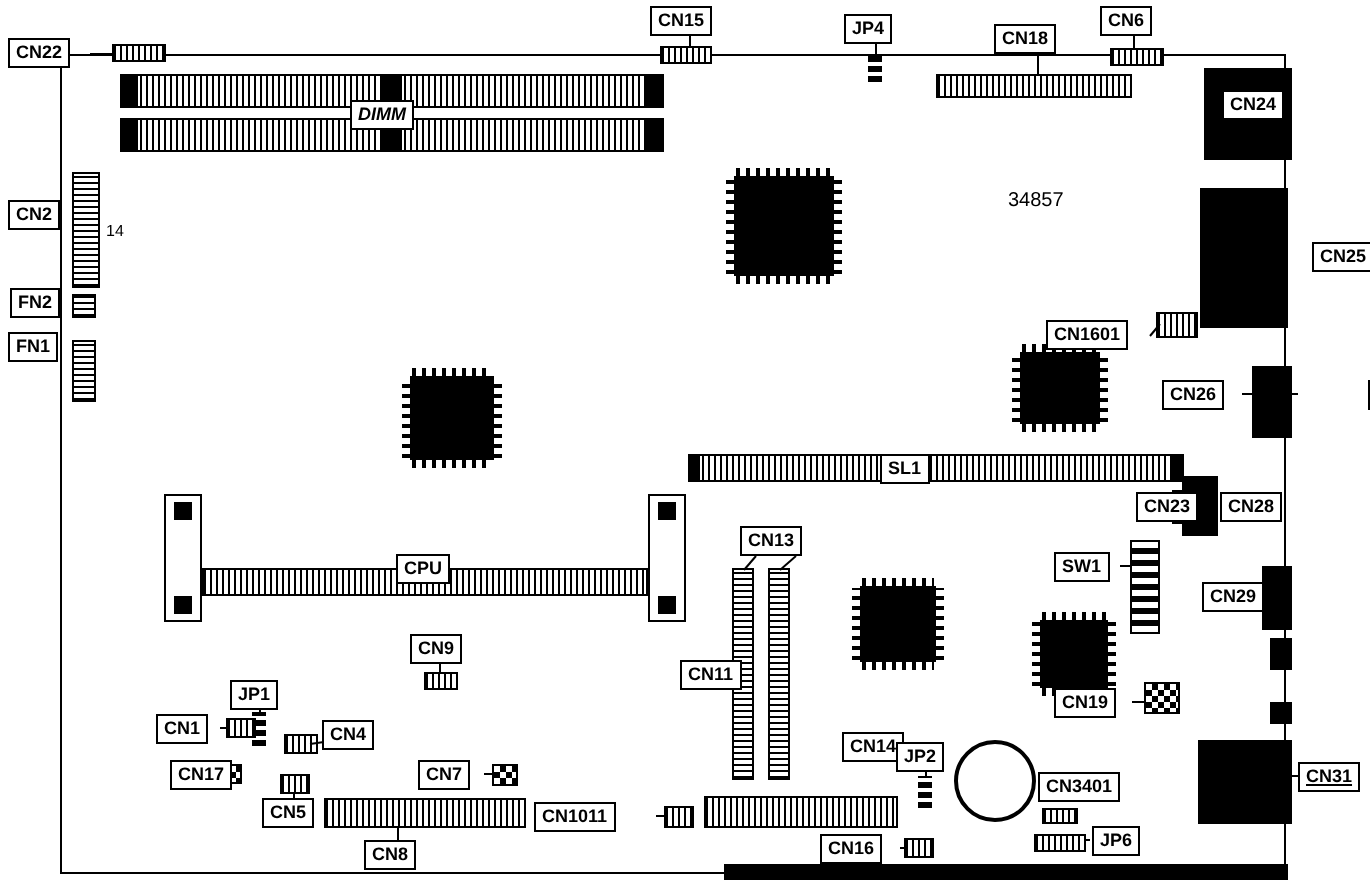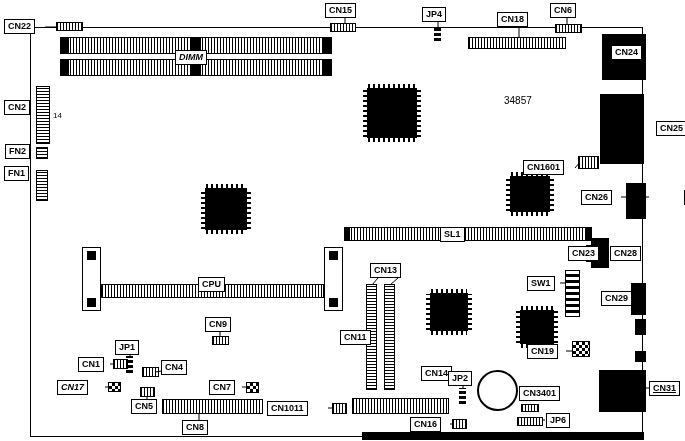--- a/index.html
+++ b/index.html
@@ -181,21 +181,21 @@
   <div class="label" style="left:527px;top:276px;">SW1</div>
   <div class="label" style="left:601px;top:291px;">CN29</div>
   <div class="label" style="left:370px;top:263px;">CN13</div>
   <div class="label" style="left:205px;top:317px;">CN9</div>
   <div class="label" style="left:325px;top:330px;margin-left:15px;">CN11</div>
   <div class="label" style="left:421px;top:330px;margin-top:36px;">CN14</div>
   <div class="label" style="left:527px;top:344px;">CN19</div>
   <div class="label" style="left:78px;top:357px;">CN1</div>
   <div class="label" style="left:115px;top:340px;">JP1</div>
   <div class="label" style="left:161px;top:360px;">CN4</div>
-  <div class="label" style="left:57px;top:380px;font-style:italic;">CN17</div>
+  <div class="label" style="left:85px;top:380px;">CN17</div>
   <div class="label" style="left:209px;top:380px;">CN7</div>
   <div class="label" style="left:131px;top:399px;">CN5</div>
   <div class="label" style="left:649px;top:381px;text-decoration:underline;">CN31</div>
   <div class="label" style="left:448px;top:371px;">JP2</div>
   <div class="label" style="left:519px;top:386px;">CN3401</div>
   <div class="label" style="left:267px;top:401px;">CN1011</div>
   <div class="label" style="left:182px;top:420px;">CN8</div>
   <div class="label" style="left:410px;top:417px;">CN16</div>
   <div class="label" style="left:546px;top:413px;">JP6</div>
 

